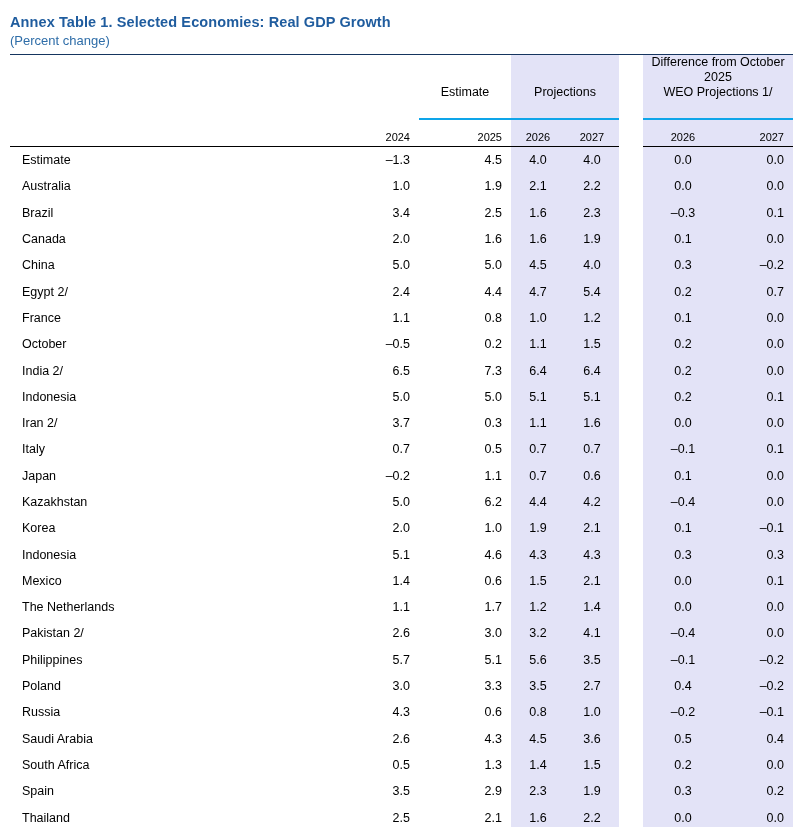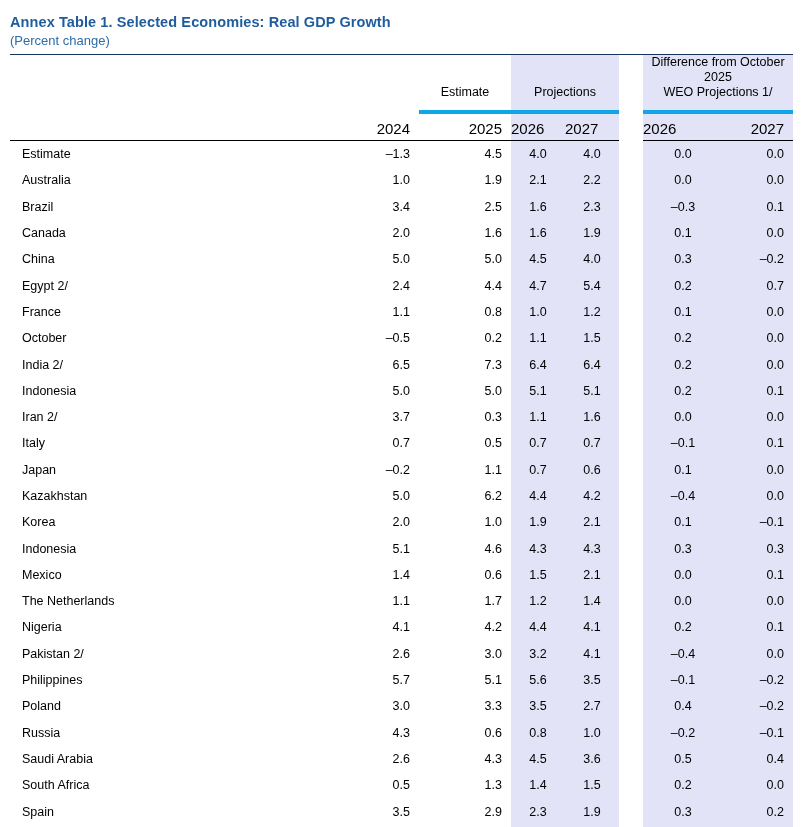--- a/index.html
+++ b/index.html
@@ -75,37 +75,37 @@
   
   .hdr-group {
     height: 30px;
     text-align: center;
     font-size: 12.5px;
     vertical-align: bottom;
     padding-bottom: 2px !important;
   }
   .hdr-group .ul {
     display: block;
-    border-bottom: 4px solid #0ea5e9;
-    padding-bottom: 10px;
+    border-bottom: 2px solid #0ea5e9;
+    padding-bottom: 18px;
     line-height: 15px;
   }
   .hdr-group.two-line .ul {
     line-height: 15px;
   }
   .hdr-spacer { height: 30px; }
 
   .hdr-year {
     text-align: right;
-    font-size: 15px;
+    font-size: 11px;
     height: 21px;
     padding-bottom: 3px !important;
     padding-right: 9px !important;
   }
-  .hdr-year.center { text-align: left; padding-right: 0 !important; }
+  .hdr-year.center { text-align: center; padding-right: 0 !important; }
 
   tr.hdr-year-row td { border-bottom: 1.4px solid #000; }
 
   
   tr.data-row td { height: 26.3px; font-size: 12.5px; vertical-align: middle; }
   td.country {
     text-align: left;
     padding-left: 12px !important;
     white-space: nowrap;
   }
@@ -340,30 +340,20 @@
           <td class="country">The Netherlands</td>
           <td class="num">1.1</td>
           <td class="num">1.7</td>
           <td class="num center band">1.2</td>
           <td class="num center band">1.4</td>
           <td class="gapcell"></td>
           <td class="num center band">0.0</td>
           <td class="num band">0.0</td>
         </tr>
         <tr class="data-row">
-          <td class="country">Nigeria</td>
-          <td class="num">4.1</td>
-          <td class="num">4.2</td>
-          <td class="num center band">4.4</td>
-          <td class="num center band">4.1</td>
-          <td class="gapcell"></td>
-          <td class="num center band">0.2</td>
-          <td class="num band">0.1</td>
-        </tr>
-        <tr class="data-row">
           <td class="country">Pakistan 2/</td>
           <td class="num">2.6</td>
           <td class="num">3.0</td>
           <td class="num center band">3.2</td>
           <td class="num center band">4.1</td>
           <td class="gapcell"></td>
           <td class="num center band">–0.4</td>
           <td class="num band">0.0</td>
         </tr>
         <tr class="data-row">

